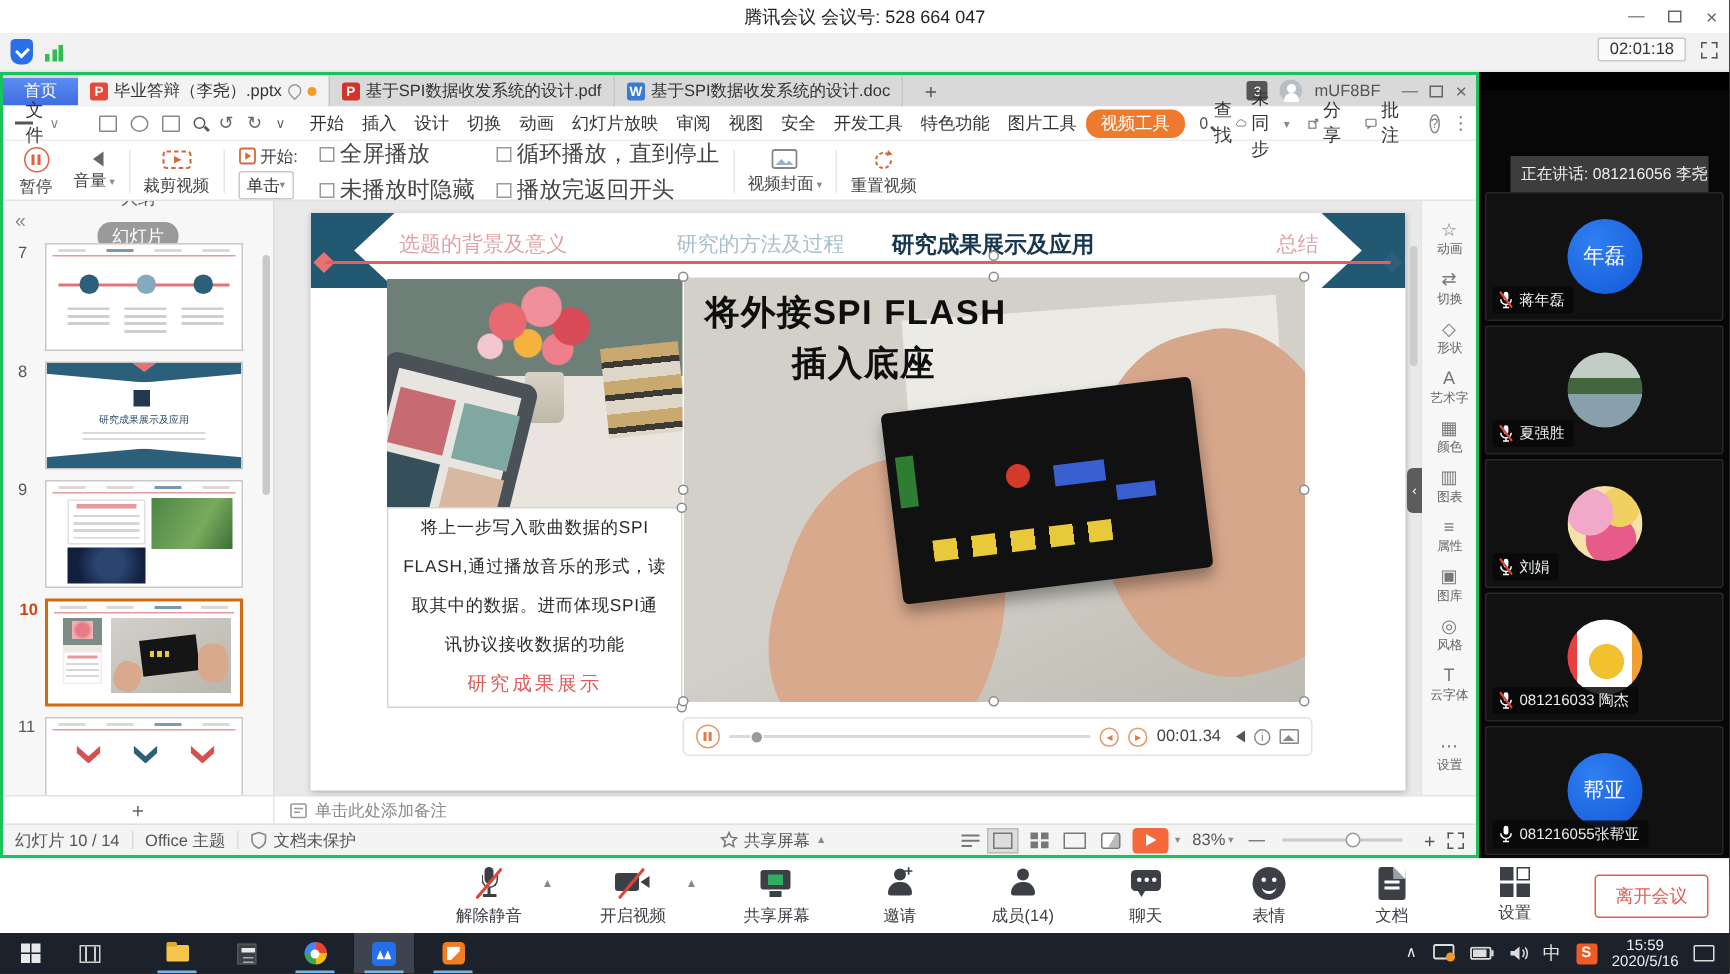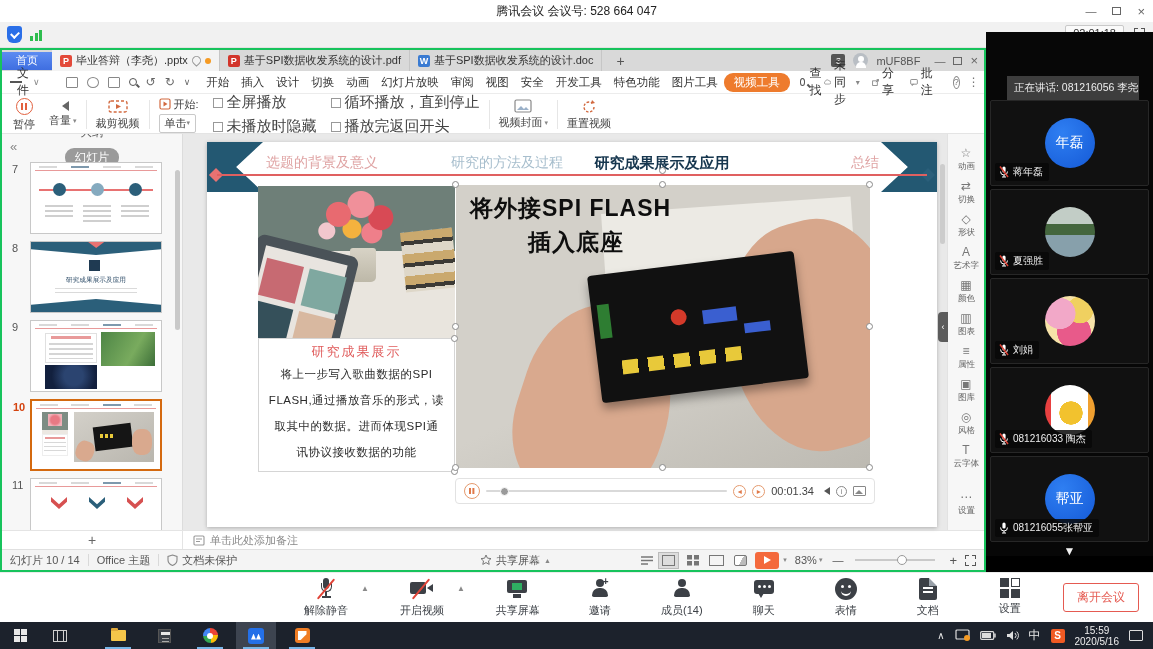--- a/index.html
+++ b/index.html
@@ -132,21 +132,21 @@
   .ssep{width:1px;height:12px;background:#d9d9d9;margin:0 8px;}
   .viewico{width:13px;height:11px;border:1px solid #777;position:relative;margin:0 4px;}
   .gridico{width:12px;height:11px;margin:0 4px;background:
      linear-gradient(#777,#777) 0 0/5px 4.5px no-repeat,linear-gradient(#777,#777) 7px 0/5px 4.5px no-repeat,
      linear-gradient(#777,#777) 0 6.5px/5px 4.5px no-repeat,linear-gradient(#777,#777) 7px 6.5px/5px 4.5px no-repeat;}
   .playbtn{width:24px;height:17px;background:#f4693c;border-radius:3px;display:flex;align-items:center;justify-content:center;margin:0 2px;}
   .playbtn:before{content:"";border-left:7px solid #fff;border-top:4.5px solid transparent;border-bottom:4.5px solid transparent;}
   .zslider{width:80px;height:2px;background:#c9c9c9;position:relative;margin:0 6px;}
   .zknob{position:absolute;left:52%;top:-4px;width:10px;height:10px;border-radius:50%;background:#fdfdfd;border:1px solid #999;}
   
-  .ppanel{left:986px;top:32px;width:167px;height:524px;background:#070707;}
+  .ppanel{left:986px;top:60px;width:167px;height:524px;background:#070707;}
   .ptile{position:absolute;left:4px;width:159px;height:86px;background:#111;border:1px solid #272727;border-radius:2px;}
   .pavatar{position:absolute;left:50%;top:50%;transform:translate(-50%,-50%);width:50px;height:50px;border-radius:50%;display:flex;align-items:center;justify-content:center;color:#fff;font-size:14px;overflow:hidden;}
   .av-blue{background:radial-gradient(circle at 35% 30%,#2f7ff2,#1459d6);}
   .av-lake{background:linear-gradient(#c2cdc6 0 34%,#44663e 34% 56%,#87a0ab 56% 100%);}
   .av-peppa{background:radial-gradient(circle at 30% 35%,#f2a8c8 0 32%,transparent 33%),radial-gradient(circle at 70% 28%,#f0d060 0 26%,transparent 27%),radial-gradient(circle at 58% 72%,#e85a8a 0 36%,transparent 37%),#f6e2a8;}
   .av-pika{background:radial-gradient(circle at 52% 56%,#f2c22e 0 30%,transparent 31%),linear-gradient(90deg,#e84040 0 13%,#fff 13% 86%,#f0a030 86%),#fff;}
   .pchip{position:absolute;left:4px;bottom:4px;display:flex;align-items:center;gap:4px;background:rgba(8,8,8,.85);padding:2px 6px 2px 4px;border-radius:2px;color:#eee;font-size:10px;white-space:nowrap;max-width:150px;overflow:hidden;}
   .toast{position:absolute;left:21px;top:44px;width:132px;height:24px;background:#3d3d3d;color:#ededed;font-size:10.5px;display:flex;align-items:center;padding:0 7px;white-space:nowrap;overflow:hidden;z-index:3;}
   .parrow{position:absolute;left:0;width:167px;text-align:center;color:#f2f2f2;font-size:12px;}
   
@@ -522,27 +522,27 @@
           <div class="photo">
             <span class="flowers"></span>
             <span class="vase"></span>
             <span class="mags"></span>
             <span class="tabletd">
                 <i></i>
               </span>
           </div>
 
           <div class="slidetext">
-            <div style="font-size:13px;color:#e05c5c;margin-top:4px;letter-spacing:2px">研究成果展示</div>
             <div style="font-size:11.5px;color:#2a2a2a;line-height:26px;letter-spacing:.5px">
               <div>将上一步写入歌曲数据的SPI</div>
               <div>FLASH,通过播放音乐的形式，读</div>
               <div>取其中的数据。进而体现SPI通</div>
               <div>讯协议接收数据的功能</div>
             </div>
+            <div style="font-size:13px;color:#e05c5c;margin-top:4px;letter-spacing:2px">研究成果展示</div>
             <span class="handle" style="right:-4px;top:-4px"></span>
             <span class="handle" style="right:-4px;bottom:-4px"></span>
           </div>
 
           <div class="svideo">
             <span class="paper"></span>
             <span class="handL"></span>
             <span class="handR"></span>
             <span class="pcb">
               <i class="chips"></i>

